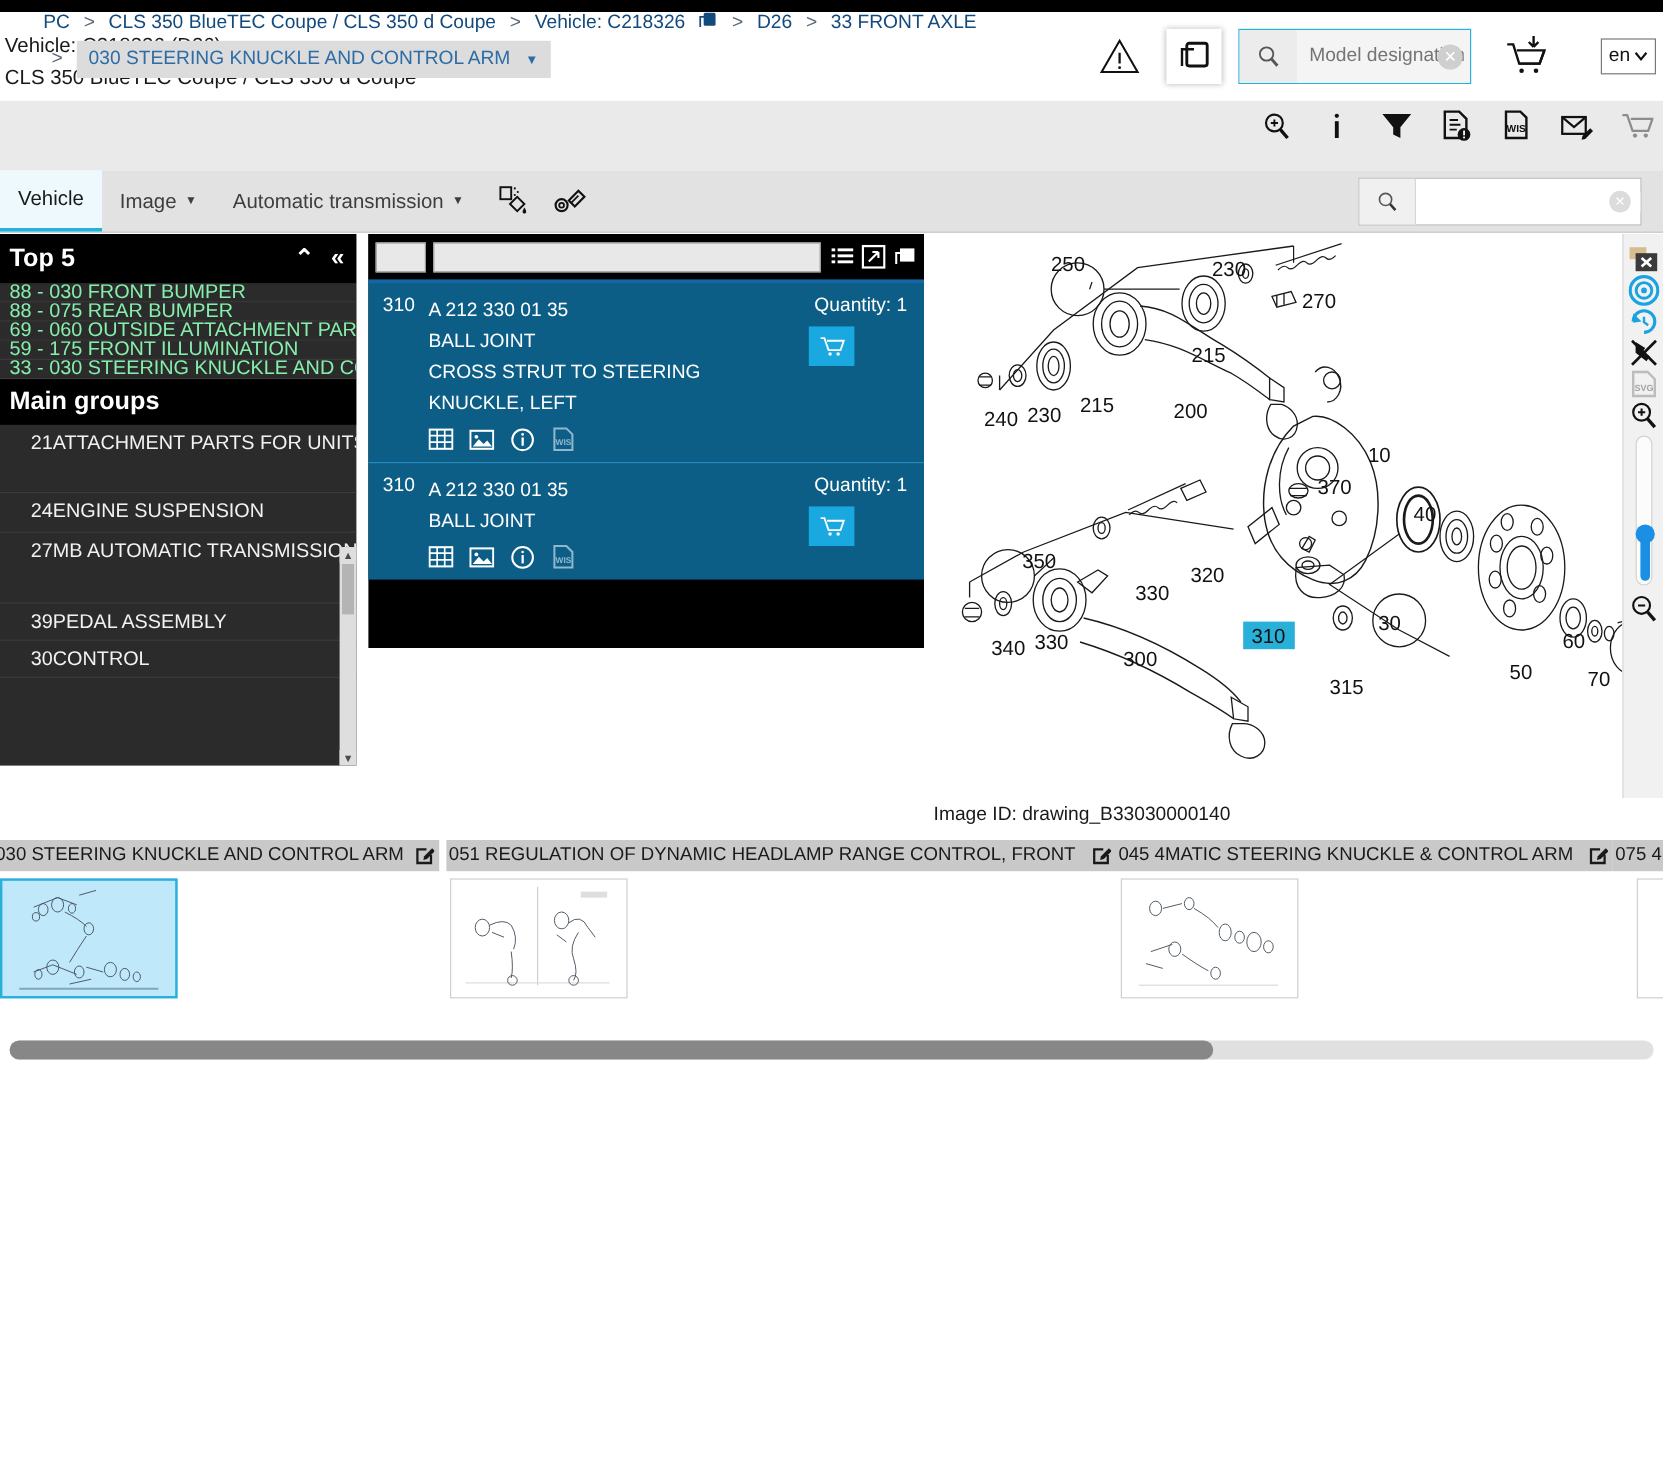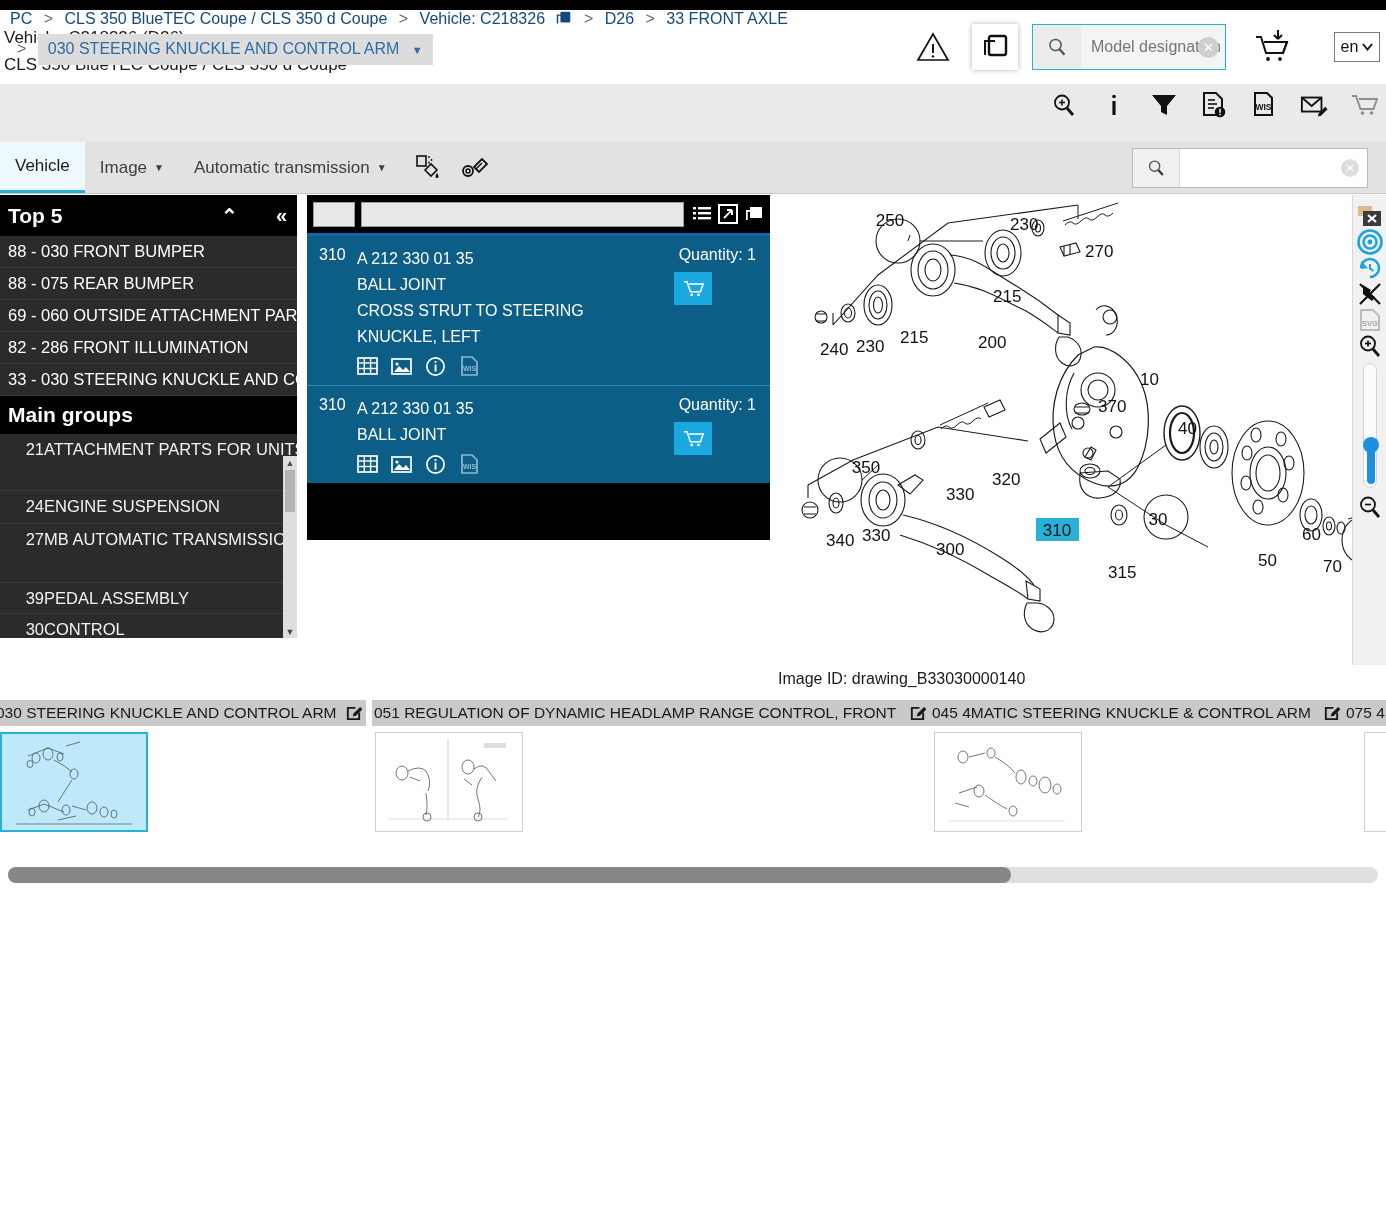--- a/index.html
+++ b/index.html
@@ -38,21 +38,21 @@
   }
   .cart-hdr { width:42px; height:38px; margin-right:40px; }
   .lang-sel {
     width:46px; height:30px; border:1px solid #7a7a7a; background:#fff;
     display:flex; align-items:center; justify-content:center; gap:4px;
     font-size:16px; color:#111; margin-right:6px;
   }
 
   
   .crumb-bar { position:absolute; left:0; top:84px; width:1386px; height:58px; background:#eaeaea; }
-  .crumbs { position:absolute; left:10px; top:6px; width:900px; font-size:16px; color:#134a7e; line-height:26px; }
+  .crumbs { position:absolute; left:36px; top:6px; width:900px; font-size:16px; color:#134a7e; line-height:26px; }
   .crumbs .sep { color:#5a6a7a; margin:0 7px; }
   .crumb-active {
     display:inline-block; background:#dcdcdc; padding:2px 10px; color:#2d6ca5;
   }
   .crumb-row2 { margin-top:2px; }
   .caret-dn { display:inline-block; margin-left:8px; font-size:11px; color:#2d6ca5; }
 
   .crumb-tools { position:absolute; right:8px; top:90px; display:flex; align-items:center; gap:22px; }
   .crumb-tools .ti { width:28px; height:30px; display:flex; align-items:center; justify-content:center; }
 
@@ -75,27 +75,27 @@
   .tabsearch input { width:100%; border:0; outline:0; font-size:15px; padding-left:8px; font-family:"Liberation Sans", sans-serif; }
   .tabsearch .cx {
     position:absolute; right:8px; width:18px; height:18px; border-radius:50%; background:#dcdcdc;
     color:#fff; font-size:11px; display:flex; align-items:center; justify-content:center;
   }
 
   
   .sidebar { position:absolute; left:0; top:195px; width:297px; height:443px; background:#2b2b2b; overflow:hidden; }
   .sb-head {
     height:41px; background:#000; color:#fff; font-size:21px; font-weight:bold;
-    display:flex; align-items:center; padding:0 10px 0 8px;gap:24px;
+    display:flex; align-items:center; padding:0 10px 0 8px;
   }
   .sb-head .sp { flex:1; }
   .sb-head .hc { font-size:20px; margin-left:14px; color:#fff; }
   .sb-item {
-    height:32px; display:flex; align-items:center; padding-left:8px;
-    color:#ffffff; font-size:16.5px; border-bottom:1px solid #3a3a3a; white-space:nowrap;
+    height:16px; display:flex; align-items:center; padding-left:8px;
+    color:#86efac; font-size:16.5px; border-bottom:1px solid #3a3a3a; white-space:nowrap;
   }
   .sb-item.top5 { background:#2b2b2b; }
   .mg-head {
     height:38px; background:#000; color:#fff; font-size:21px; font-weight:bold;
     display:flex; align-items:center; padding-left:8px;
   }
   .mg-wrap { position:relative; height:auto;text-align:right; }
   .mg-item {
     display:flex; align-items:flex-start; padding-left:8px; color:#f2f2f2; font-size:16.5px;
     border-bottom:1px solid #3a3a3a; white-space:nowrap; padding-top:6px;
@@ -354,21 +354,21 @@
   <div class="sidebar">
     <div class="sb-head">
       <span>Top 5</span>
       <span class="sp"></span>
       <span class="hc">⌃</span>
       <span class="hc">«</span>
     </div>
     <div class="sb-item top5">88 - 030 FRONT BUMPER</div>
     <div class="sb-item top5">88 - 075 REAR BUMPER</div>
     <div class="sb-item top5">69 - 060 OUTSIDE ATTACHMENT PARTS</div>
-    <div class="sb-item top5">82 - 286 FRONT ILLUMINATION</div>
+    <div class="sb-item top5">59 - 175 FRONT ILLUMINATION</div>
     <div class="sb-item top5">33 - 030 STEERING KNUCKLE AND CO...</div>
 
     <div class="mg-head">
       <span>Main groups</span>
     </div>
     <div class="mg-wrap">
       <div class="mg-item mg-h1">
         <span class="num">21</span>
         <span>ATTACHMENT PARTS FOR UNITS</span>
       </div>

